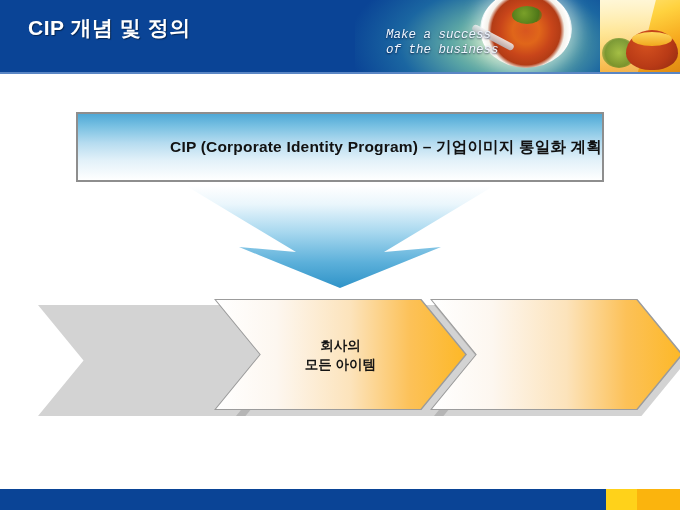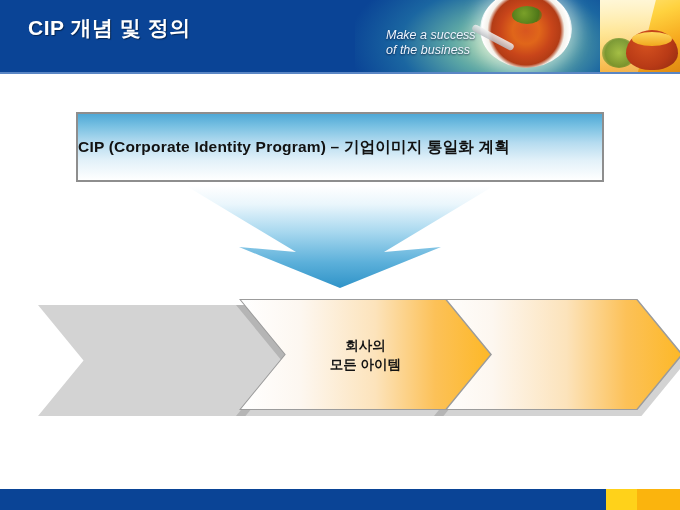--- a/index.html
+++ b/index.html
@@ -42,21 +42,21 @@
       radial-gradient(ellipse at 52% 55%,
         rgba(210,240,180,0.95) 0%,
         rgba(120,200,170,0.75) 26%,
         rgba(40,130,170,0.55) 50%,
         rgba(12,70,150,0.0) 74%);
   }
   .header-tagline {
     position: absolute;
     left: 386px; top: 28px;
     width: 130px;
-    font-family: Liberation Sans, sans-serif;
+    font-family: Liberation Mono, monospace;
     font-style: italic;
     font-size: 12.5px;
     line-height: 15px;
     color: #eef6ff;
     text-shadow: 0 1px 2px rgba(0,0,40,0.7);
   }
   .tagline-l1 { display:block; text-align:left; }
   .tagline-l2 { display:block; }
 
   
@@ -142,21 +142,21 @@
     box-sizing: border-box;
     border: 2px solid #8e8e8e;
     background: linear-gradient(180deg,
         #4fa8d6 0%,
         #77c0e2 18%,
         #b6dcf0 44%,
         #e2f1f9 70%,
         #ffffff 100%);
     display: flex;
     align-items: center;
-    justify-content: flex-start;
+    justify-content: flex-end;
   }
   .title-box-text {
     font-size: 15.5px;
     font-weight: bold;
     color: #111111;
     letter-spacing: 0.2px;
     white-space: nowrap;
   }
 
   
@@ -224,21 +224,21 @@
     position: absolute;
     top: 6px;
     height: 111px;
     -webkit-clip-path: polygon(0 0, 82% 0, 100% 50%, 82% 100%, 0 100%, 18% 50%);
     clip-path: polygon(0 0, 82% 0, 100% 50%, 82% 100%, 0 100%, 18% 50%);
     background: rgba(120,120,120,0.33);
   }
 
   
   #chev-0, #chev-0 .chev-shadow-box { left: 0px;   width: 253px; }
-  #chev-1 { left: 205px; width: 253px; }
+  #chev-1 { left: 180px; width: 253px; }
   #chev-2 { left: 396px; width: 253px; }
   #shadow-0 { left: 4px;   width: 253px; }
   #shadow-1 { left: 202px; width: 253px; }
   #shadow-2 { left: 400px; width: 253px; }
 
   
   .footer {
     position: absolute;
     left: 0; top: 489px;
     width: 680px; height: 21px;

